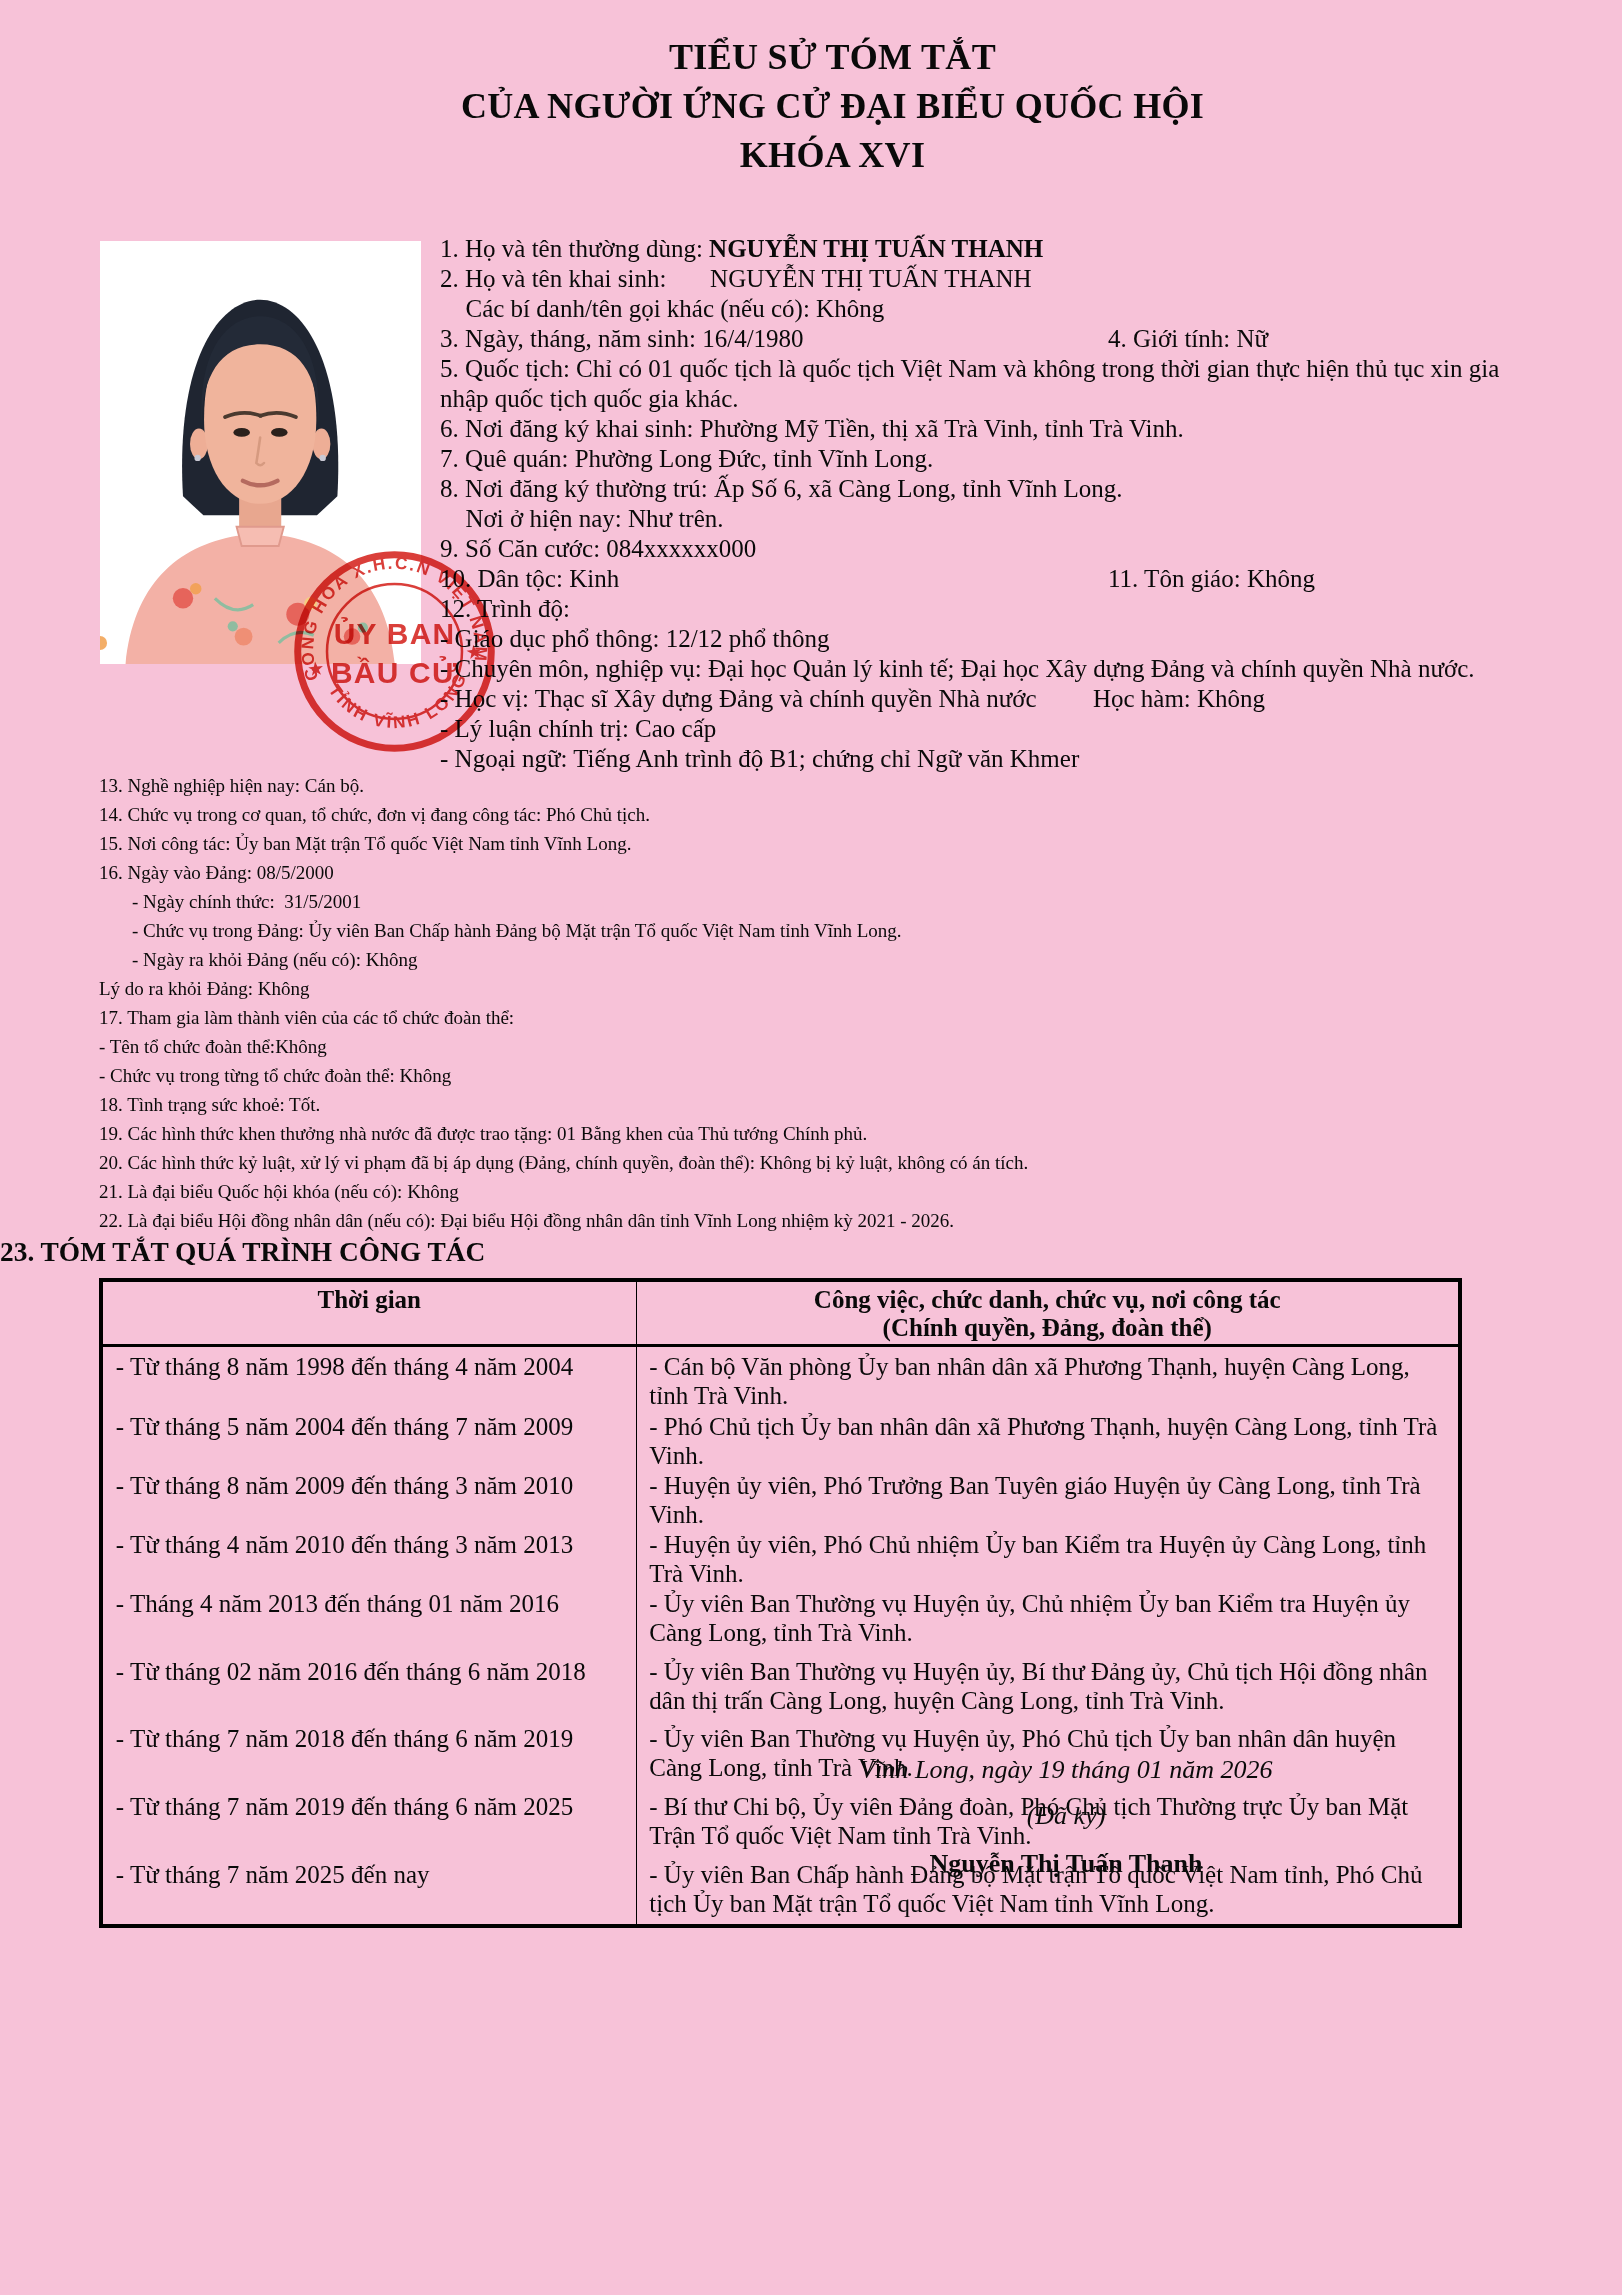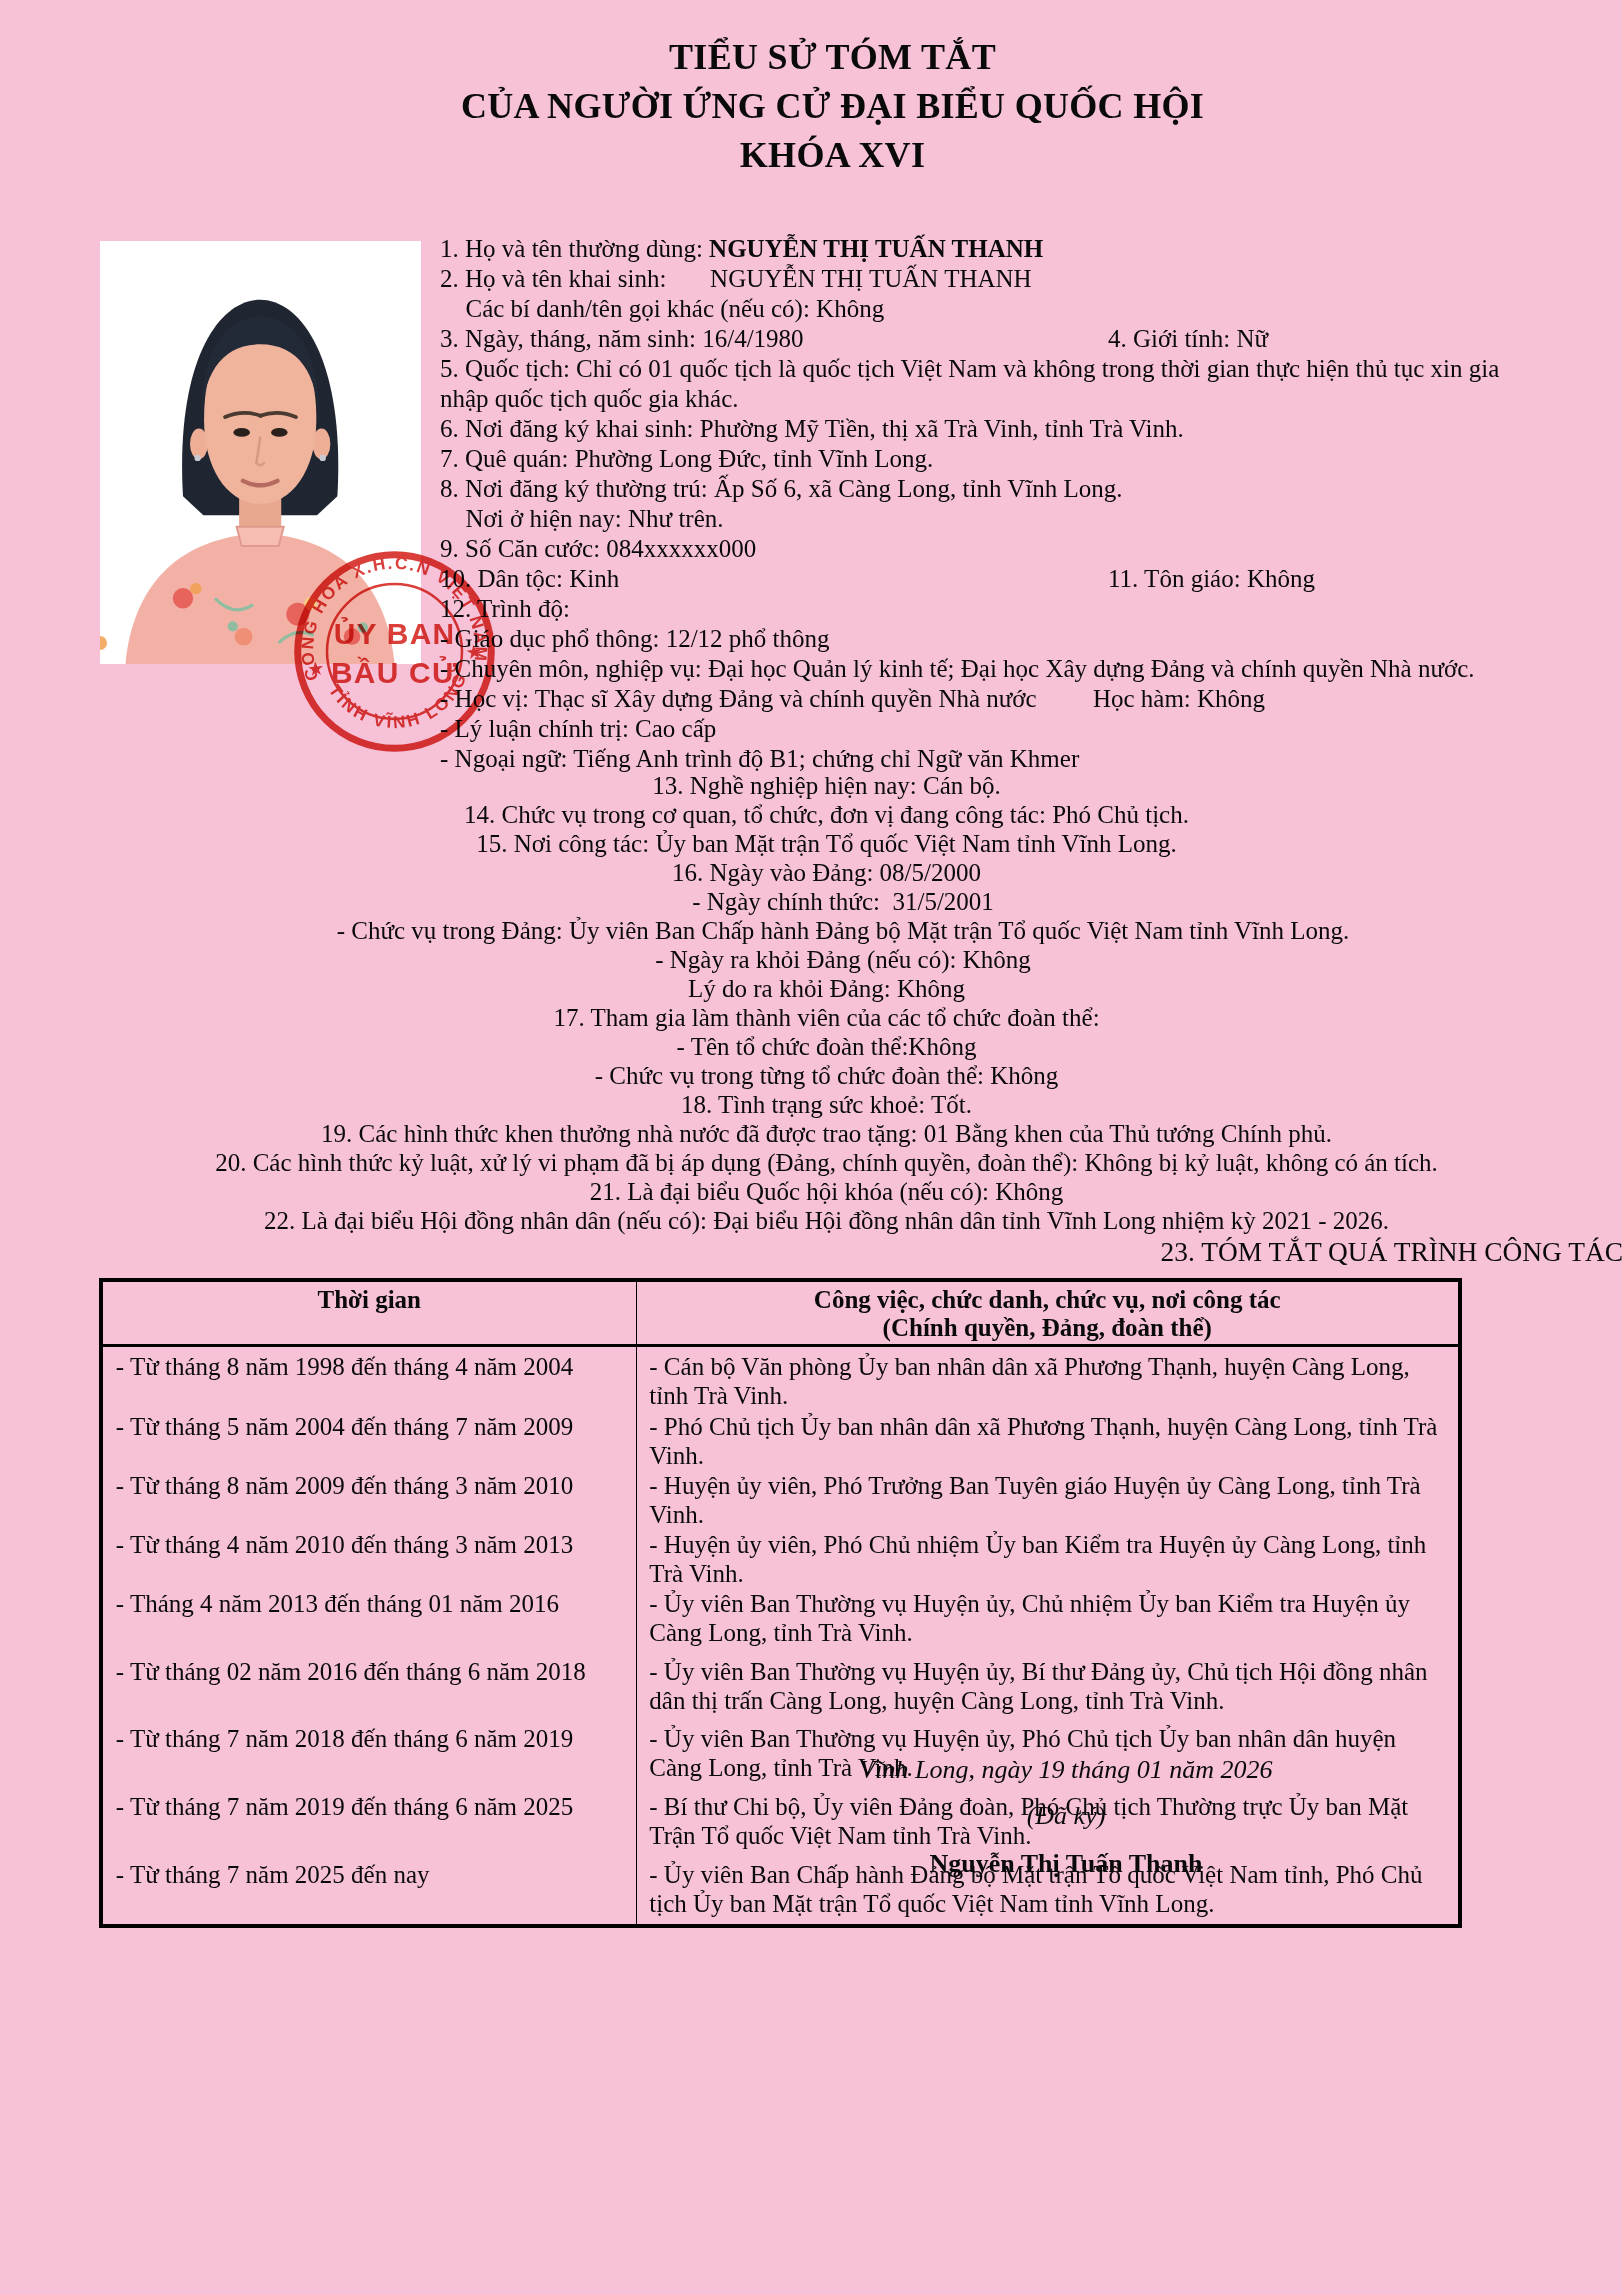--- a/index.html
+++ b/index.html
@@ -36,29 +36,28 @@
   .info-col .line{
     position:relative;height:30px;line-height:30px;
     white-space:pre;
   }
   .info-col .line.indent{padding-left:25.5px;}
   .info-col .pair-right{position:absolute;left:668px;top:0;}
   .b{font-weight:bold;}
   
   .bio-list{
     position:absolute;left:99px;top:771px;width:1455px;
-    font-size:25px;
-    text-align:center;
+    font-size:19px;
   }
   .bio-list .line{height:29px;line-height:29px;white-space:pre;}
   .bio-list .line.indent{padding-left:33px;}
   
   .sec23-title{
     position:absolute;top:1237px;left:0;width:100%;
-    text-align:right;font-weight:normal;font-size:27.4px;
+    text-align:left;font-weight:bold;font-size:27.4px;
   }
   
   .career{
     position:absolute;left:99px;top:1278px;width:1363px;
     border-collapse:collapse;table-layout:fixed;
     font-size:25px;
   }
   .career col.c1{width:535px;}
   .career td,.career th{border:0;vertical-align:top;}
   .career thead th{

